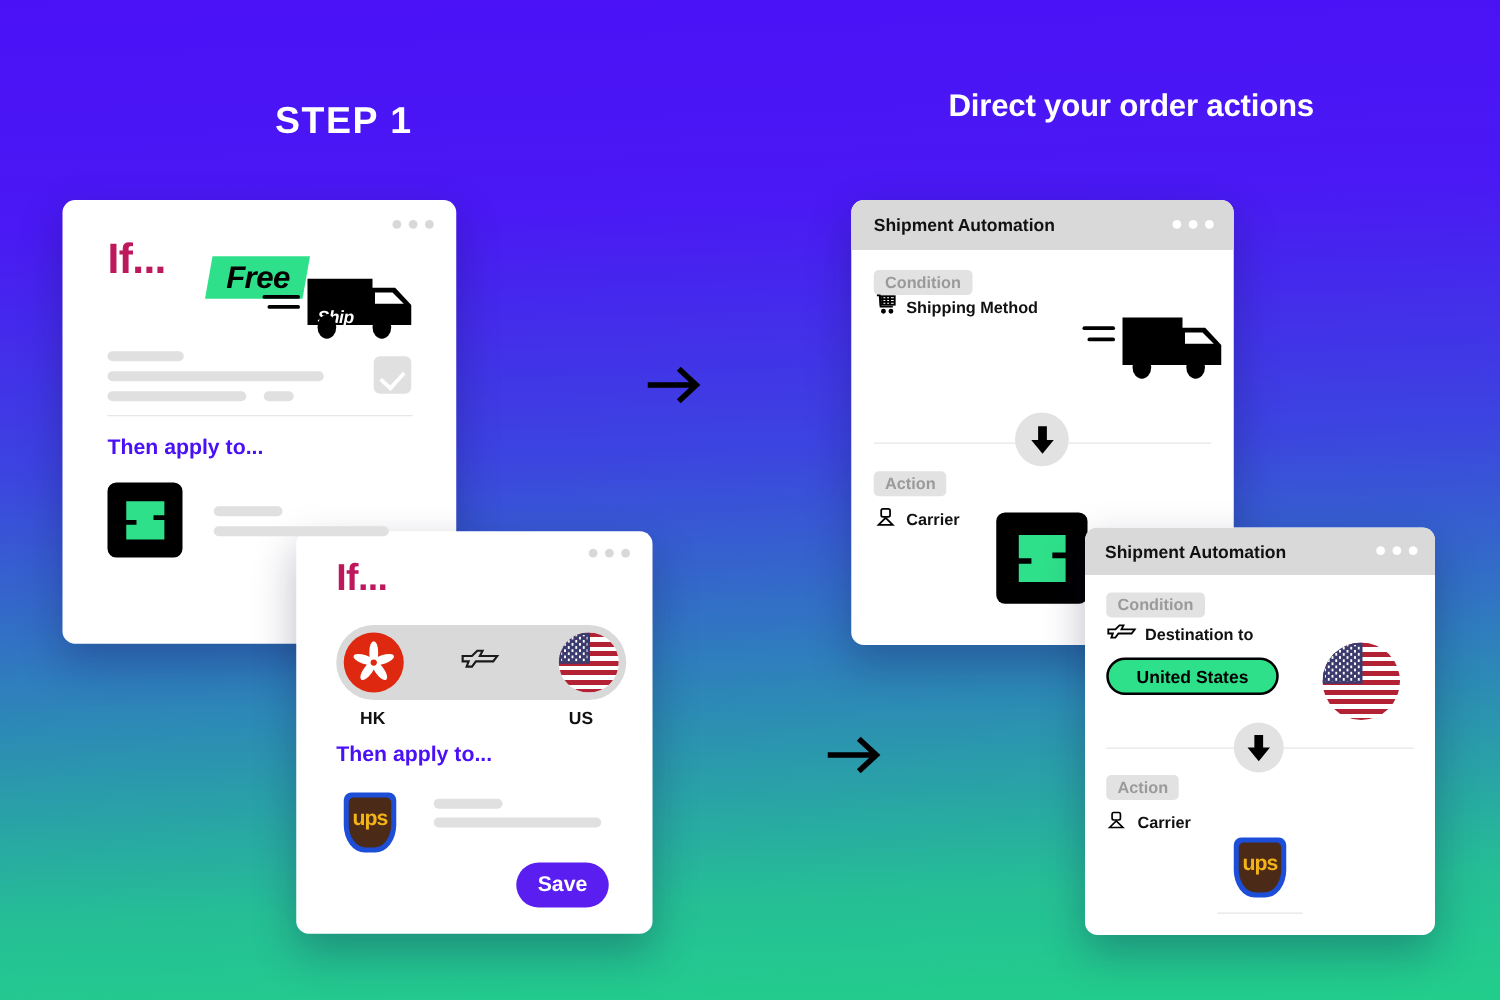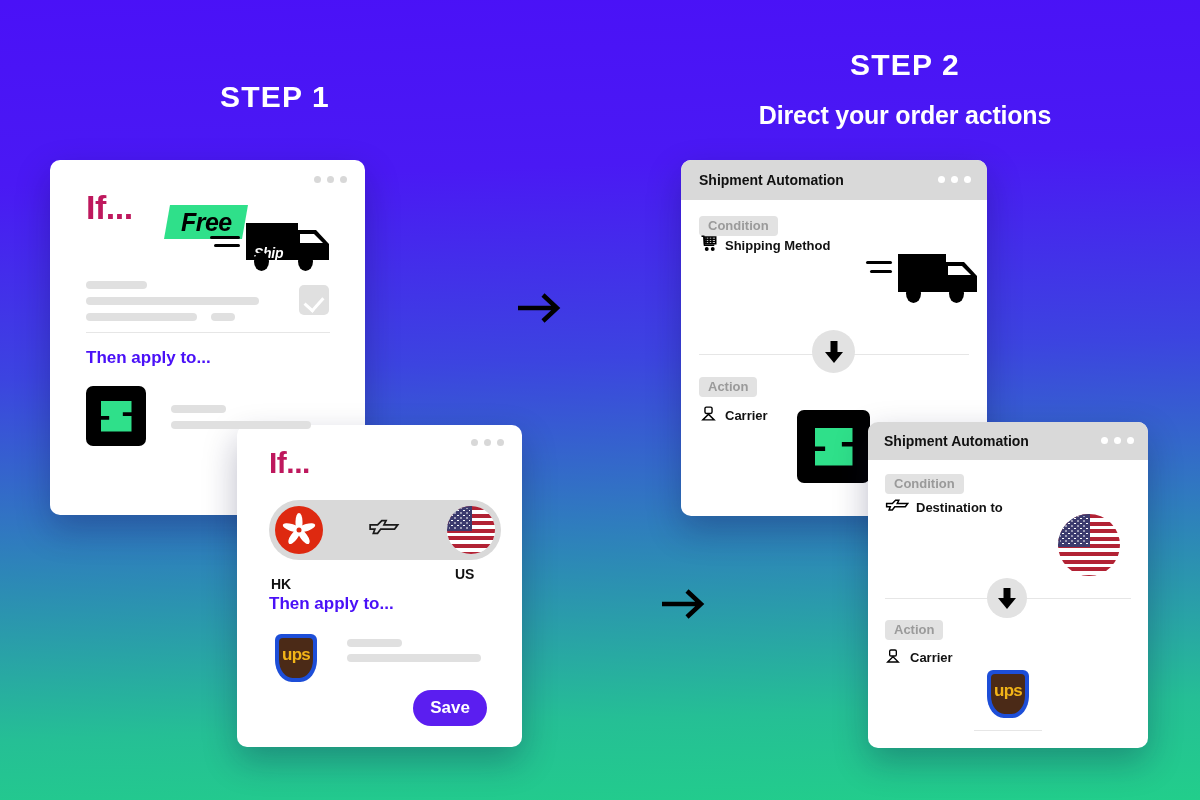--- a/index.html
+++ b/index.html
@@ -176,21 +176,20 @@
 
   .cart-icon, .person-icon, .plane-icon { position: absolute; }
 </style>
 </head>
 <body>
 
 <div class="step-head" id="head1">
   <div class="step-kicker">STEP 1</div>
 </div>
 <div class="step-head" id="head2">
-  <div class="step-kicker">STEP 2</div>
   <div class="step-sub">Direct your order actions</div>
 </div>
 
 <div class="wcard" id="wcard1" style="left:681px; top:160px; width:306px; height:356px;">
   <div class="wbar" style="height:40px; padding-left:18px;">
     <span class="wtitle">Shipment Automation</span>
     <span class="dots white" style="right:16px; top:16px;">
         <i></i>
         <i></i>
         <i></i>
@@ -305,20 +304,21 @@
 
   <span class="tag" style="left:17px; top:52px;">Condition</span>
 
   <span class="plane-icon" style="left:17px; top:76px;">
     <svg width="26" height="16" viewBox="0 0 32 18" fill="none" stroke="#000" stroke-width="1.8">
       <path d="M2 6 H9 L13 2 H17 L15 6 H28 L25 10 H12 L9 14 H5 L6.5 10 H2 Z"></path>
     </svg>
   </span>
   <span class="row-lbl" style="left:48px; top:78px;">Destination to</span>
 
+  <span class="green-pill" style="left:17px; top:104px; width:138px; height:30px; font-size:14px;">United States</span>
 
   <span class="flag flag-us" style="position:absolute; left:190px; top:92px; width:62px; height:62px;">
     <i class="stripes"></i>
       <i class="canton"></i>
   </span>
 
   <i class="hr" style="left:17px; top:176px; width:246px;"></i>
   <span class="arrow-circle" style="left:119px; top:156px; width:40px; height:40px;">
     <span class="dn" style="width:19px; height:21px;">
       <i class="stem" style="top:0; width:7px; height:12px;"></i>
@@ -364,21 +364,21 @@
   <span class="plane-icon" style="position:relative;">
     <svg width="34" height="20" viewBox="0 0 32 18" fill="none" stroke="#1a1a1a" stroke-width="1.6">
       <path d="M2 6 H9 L13 2 H17 L15 6 H28 L25 10 H12 L9 14 H5 L6.5 10 H2 Z"></path>
     </svg>
   </span>
   <span class="flag flag-us">
     <i class="stripes"></i>
       <i class="canton"></i>
   </span>
 </span>
-<span class="ctry-label" style="left:271px; top:566px; z-index:3;margin-top:10px;">HK</span>
+<span class="ctry-label" style="left:288px; top:566px; z-index:3;">HK</span>
 <span class="ctry-label" style="left:455px; top:566px; z-index:3;">US</span>
 
 <span class="then-title" style="position:absolute; left:269px; top:595px; z-index:3;">Then apply to...</span>
 
 <span class="ups" style="left:275px; top:634px; z-index:3;">
   <i class="inner"></i>
   <span class="txt">ups</span>
 </span>
 <i class="sk" style="position:absolute; left:347px; top:639px; width:55px; z-index:3;"></i>
 <i class="sk" style="position:absolute; left:347px; top:654px; width:134px; z-index:3;"></i>

